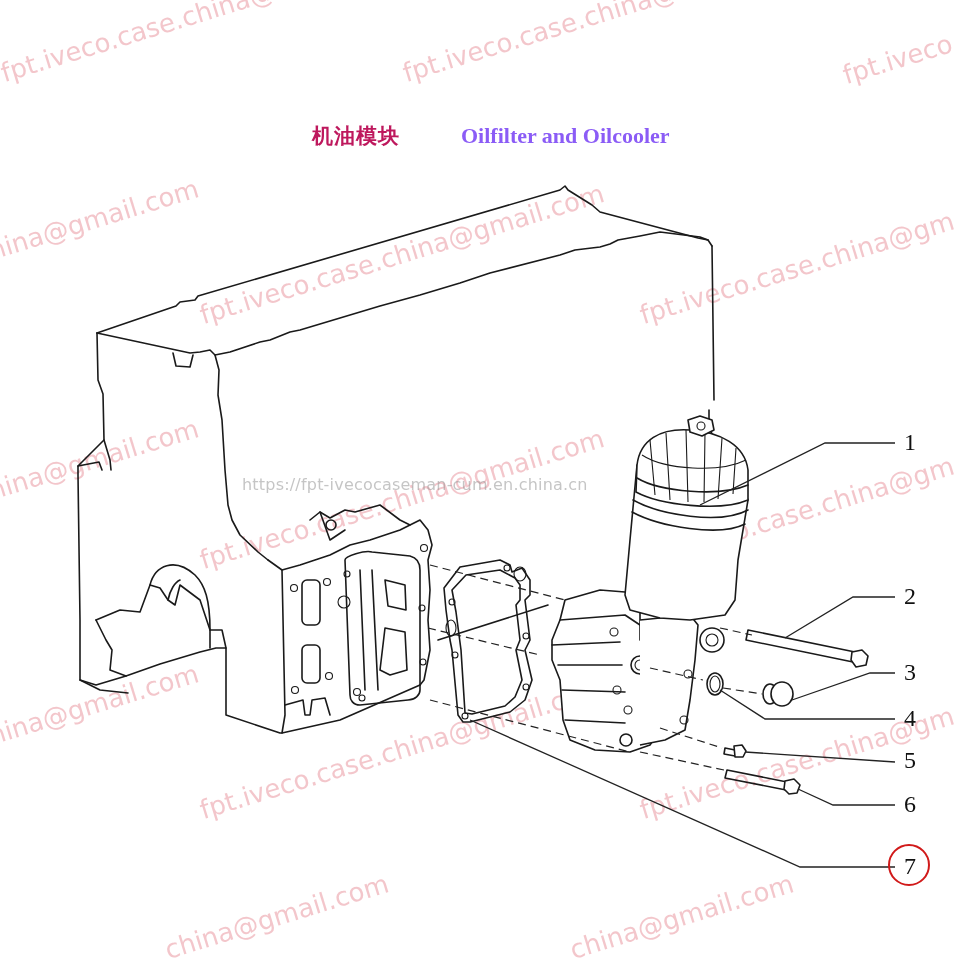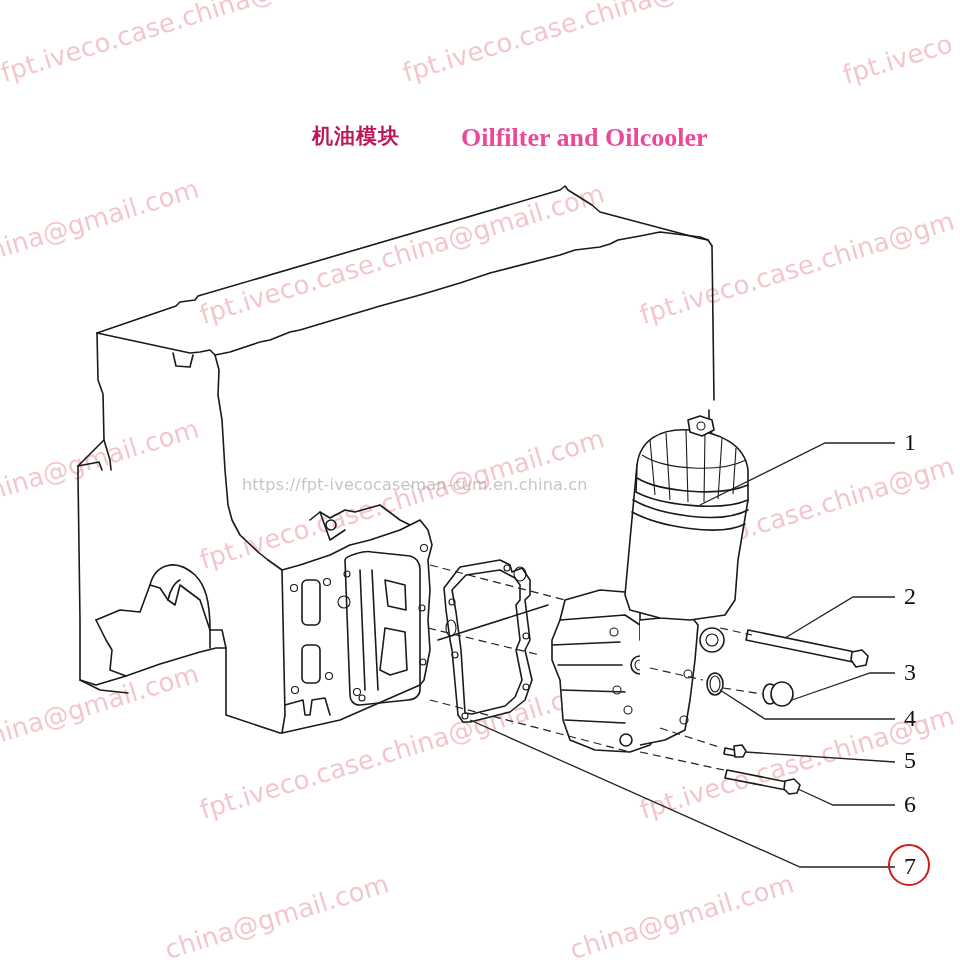--- a/index.html
+++ b/index.html
@@ -1,20 +1,20 @@
 <!DOCTYPE html>
 <html><head>
 <meta charset="utf-8">
 <style>
   html, body { margin: 0; padding: 0; background: #ffffff; }
   body { width: 960px; height: 960px; position: relative; overflow: hidden; font-family: "Liberation Serif", serif; }
   #stage { position: absolute; left: 0; top: 0; width: 960px; height: 960px; }
   .title-row { position: absolute; top: 122px; left: 0; width: 960px; height: 36px; }
   .title-cn { position: absolute; left: 312px; top: 0; font-family: "DejaVu Sans", sans-serif; font-weight: bold; font-size: 21px; color: #be185d; letter-spacing: 1px; }
-  .title-en { position: absolute; left: 461px; top: 1px; font-family: "Liberation Serif", serif; font-weight: bold; font-size: 26px; color: #ec4899; }
+  .title-en { position: absolute; left: 461px; top: 1px; font-family: "Liberation Serif", serif; font-weight: bold; font-size: 22px; color: #8b5cf6; }
   .callout { position: absolute; font-family: "Liberation Serif", serif; font-size: 24px; color: #111; line-height: 24px; width: 22px; text-align: center; }
   .callout-ring { position: absolute; left: 888px; top: 844px; width: 42px; height: 42px; border: 2px solid #d11a1a; border-radius: 50%; box-sizing: border-box; }
   .wm { position: absolute; font-family: "DejaVu Sans", sans-serif; color: rgba(226, 120, 130, 0.42); font-size: 26px; transform-origin: left bottom; transform: rotate(-17deg); white-space: nowrap; pointer-events: none; }
   .url-wm { position: absolute; left: 242px; top: 475px; font-family: "DejaVu Sans", sans-serif; font-size: 16px; color: rgba(150,150,150,0.55); white-space: nowrap; letter-spacing: 0.2px; }
   svg.drawing { position: absolute; left: 0; top: 0; }
   .ln { fill: none; stroke: #1a1a1a; stroke-width: 1.6; stroke-linejoin: round; stroke-linecap: round; }
   .thin { fill: none; stroke: #1a1a1a; stroke-width: 1.1; }
   .dash { fill: none; stroke: #222; stroke-width: 1.2; stroke-dasharray: 8 5; }
   .leader { fill: none; stroke: #222; stroke-width: 1.3; }
   .wfill { fill: #ffffff; stroke: #1a1a1a; stroke-width: 1.6; stroke-linejoin: round; }

